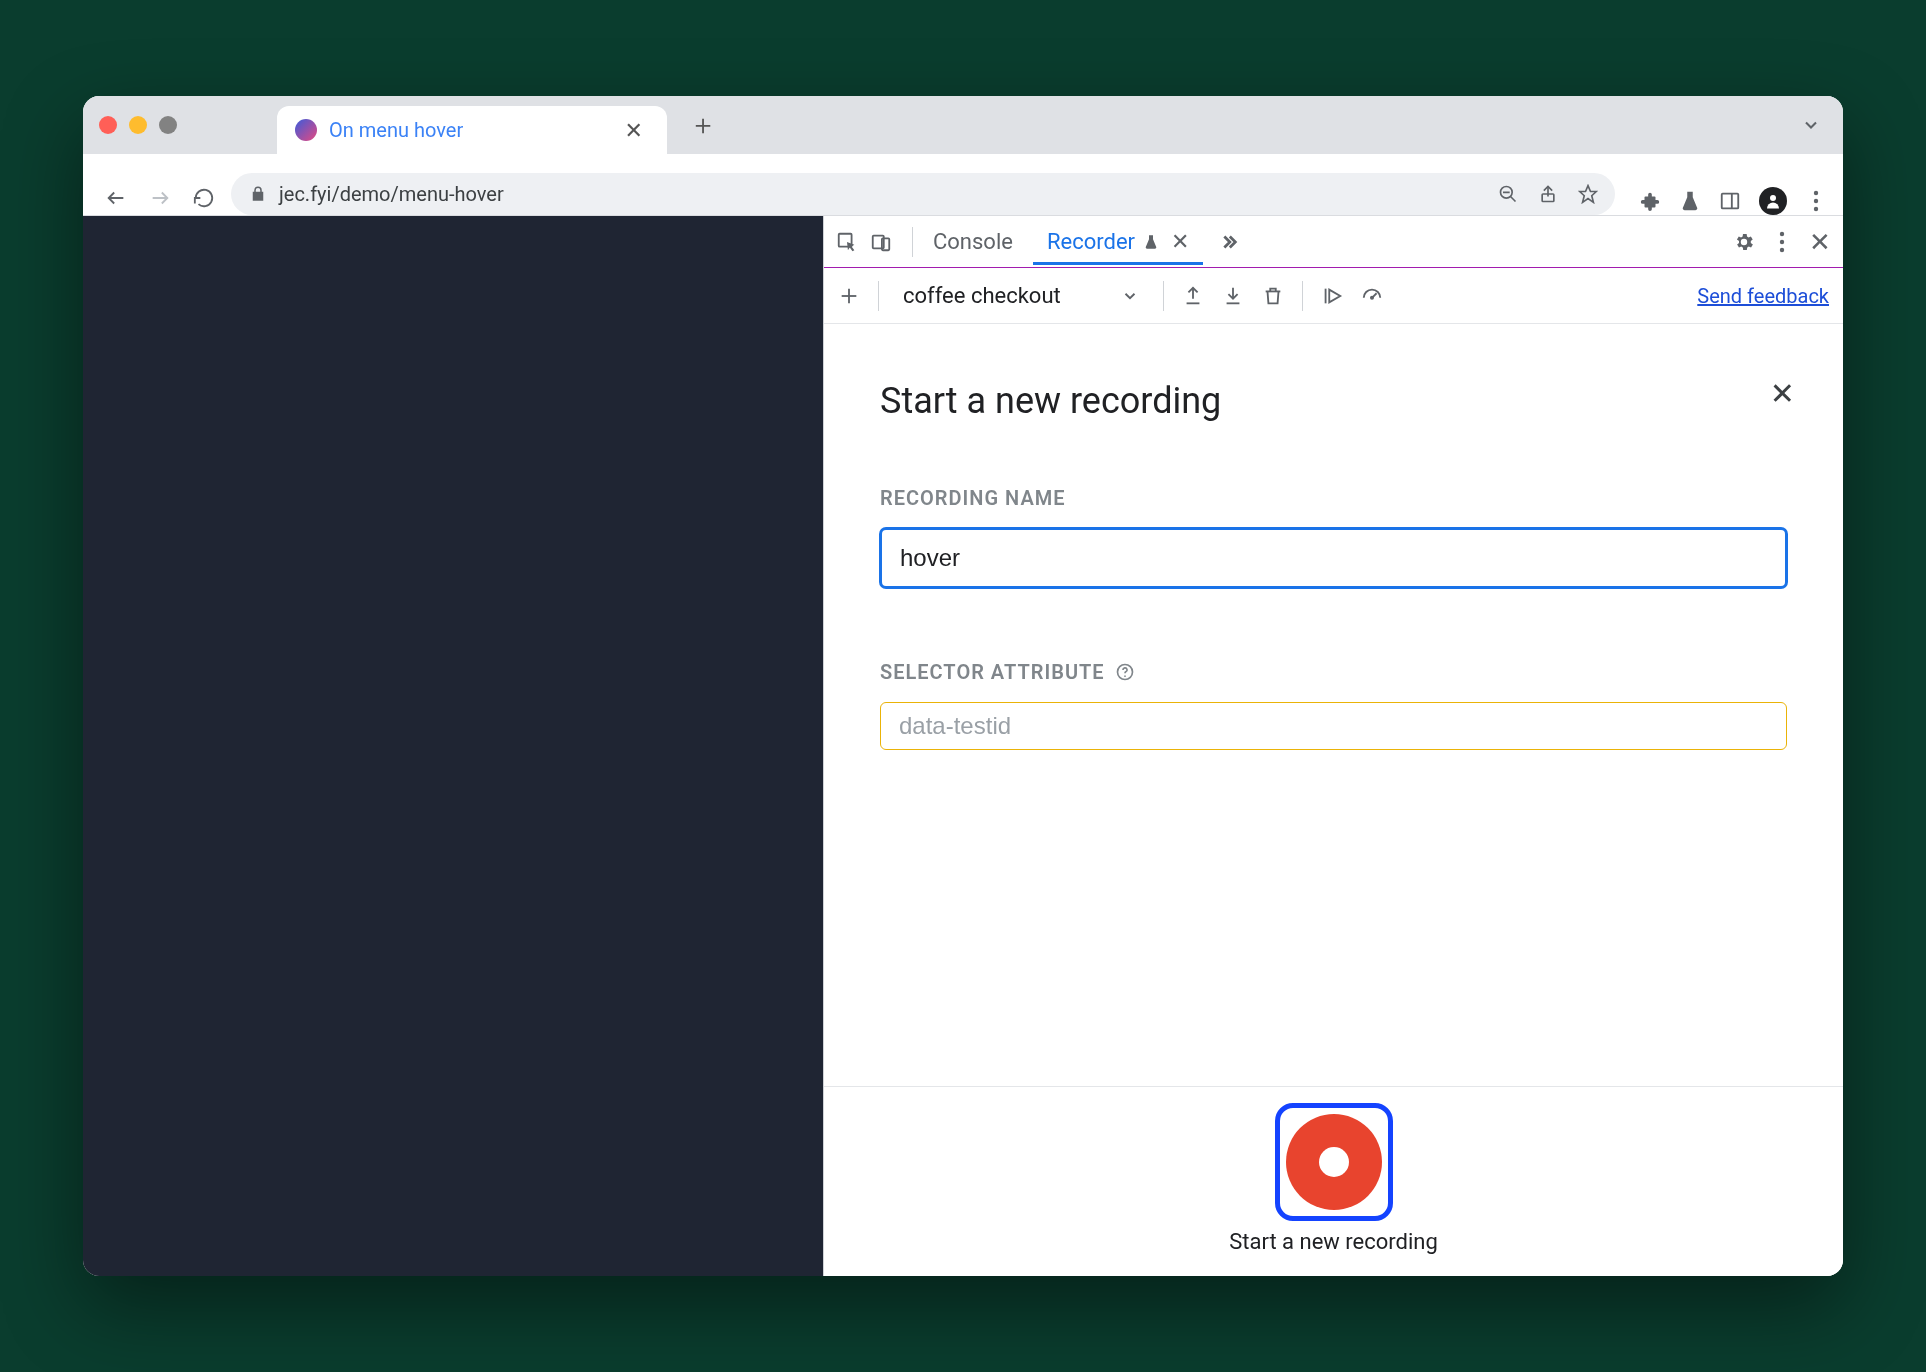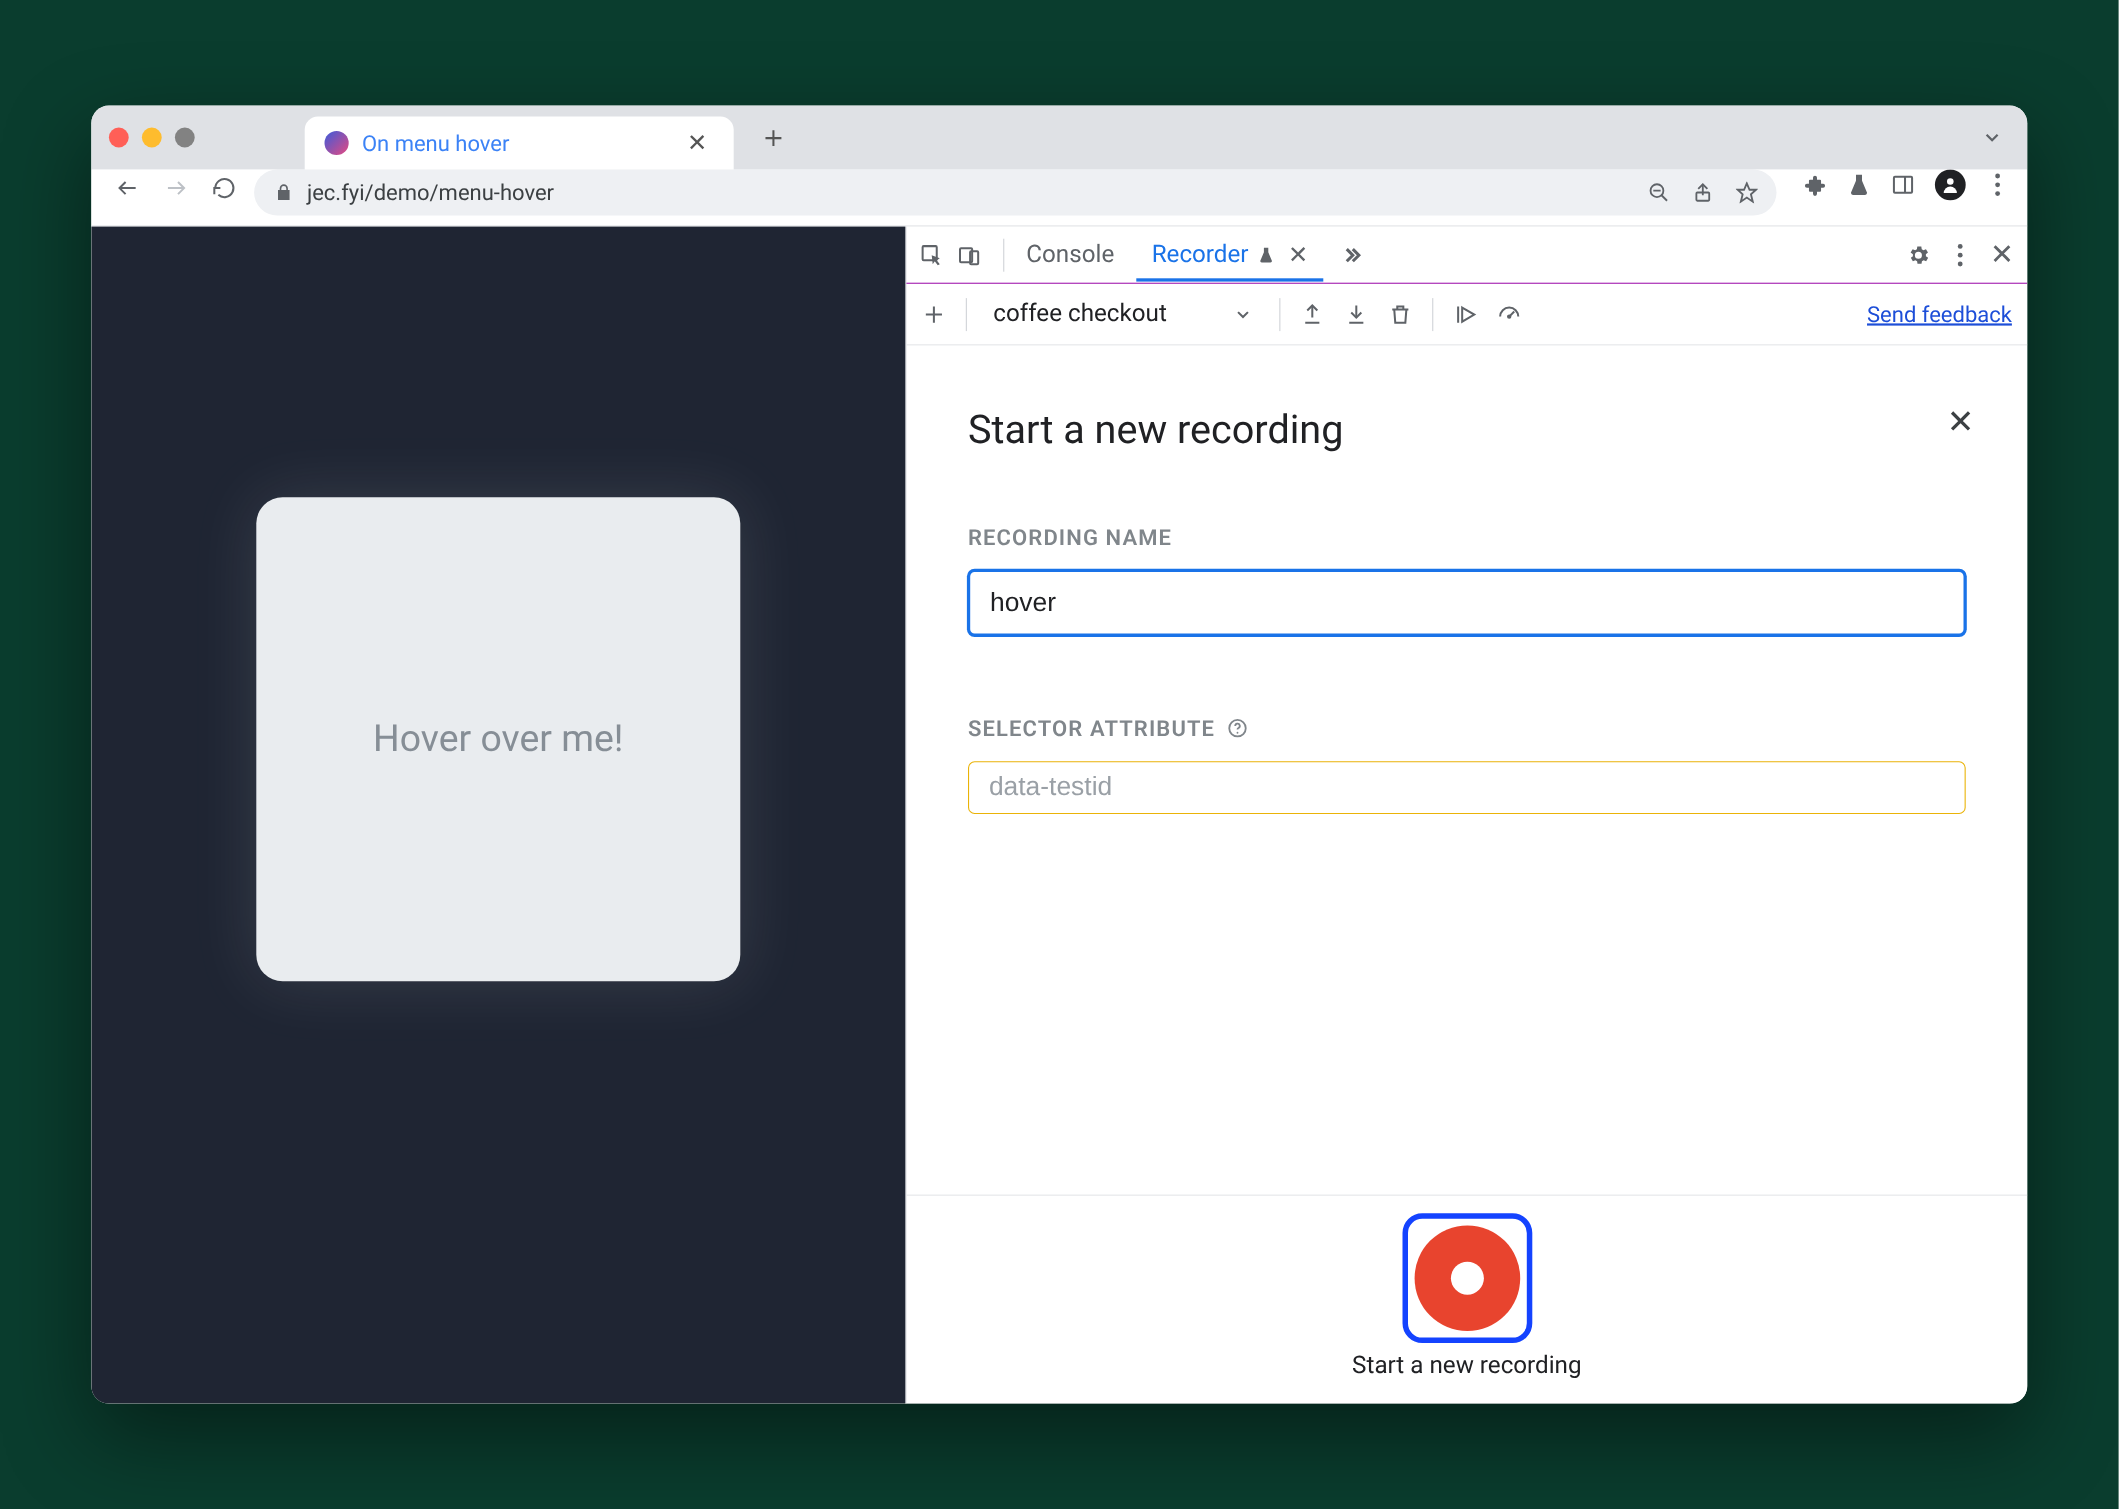--- a/index.html
+++ b/index.html
@@ -39,22 +39,22 @@
       display: flex; align-items: center; gap: 12px;
       background: #fff; height: 48px; padding: 0 18px; border-radius: 12px 12px 0 0;
       min-width: 390px;
     }
     .favicon { width: 22px; height: 22px; border-radius: 50%; background: linear-gradient(135deg,#3b5bdb,#e64980); }
     .tab-title { font-size: 20px; color: #3b82f6; flex: 1; }
     .tab-close { font-size: 22px; color: #555; cursor: pointer; padding: 2px 6px; }
     .new-tab { margin-left: 12px; align-self: center; font-size: 28px; color: #555; padding: 4px 10px; cursor:pointer; }
     .tabs-chevron { margin-left: auto; align-self: center; color:#555; padding:6px; cursor:pointer; }
     .toolbar {
-      height: 52px; background: #fff; border-bottom: 1px solid #dadce0;
-      display: flex; align-items: flex-start; padding: 0 16px; gap: 10px;
+      height: 62px; background: #fff; border-bottom: 1px solid #dadce0;
+      display: flex; align-items: flex-end; padding: 0 16px; gap: 10px;
     }
     .nav-btn { width: 34px; height: 34px; display:flex; align-items:center; justify-content:center; color:#5f6368; cursor:pointer; border-radius:50%; }
     .nav-btn.disabled { color: #bdc1c6; }
     .omnibox {
       flex: 1; height: 42px; background: #eef0f3; border-radius: 21px; display:flex; align-items:center; padding: 0 16px; gap:10px; color:#3c4043;
     }
     .omnibox-text { font-size: 20px; }
     .omnibox-actions { margin-left:auto; display:flex; gap:18px; align-items:center; color:#5f6368;}
     .toolbar-actions { display:flex; gap:18px; align-items:center; margin-left:14px; color:#5f6368;}
     .avatar-dot { width:28px; height:28px; border-radius:50%; background:#202124; display:flex; align-items:center; justify-content:center; }
@@ -206,23 +206,20 @@
             <circle cx="3" cy="11" r="2.2"></circle>
             <circle cx="3" cy="19" r="2.2"></circle>
           </svg>
         </span>
     </div>
   </div>
 
   <div class="content">
 
     <div class="page">
-      <div class="card">
-        <span class="card-text">Hover over me!</span>
-      </div>
     </div>
 
     <div class="devtools">
 
       <div class="dt-tabs">
         <span class="ico" style="margin-right:6px;">
             <svg width="24" height="24" viewBox="0 0 24 24" fill="none" stroke="#5f6368" stroke-width="2">
               <rect x="3" y="3" width="14" height="14" rx="1"></rect>
               <path d="M12 12l8 3-3 2 3 4-2 1-3-4-2 3z" fill="#5f6368" stroke="none"></path>
             </svg>

